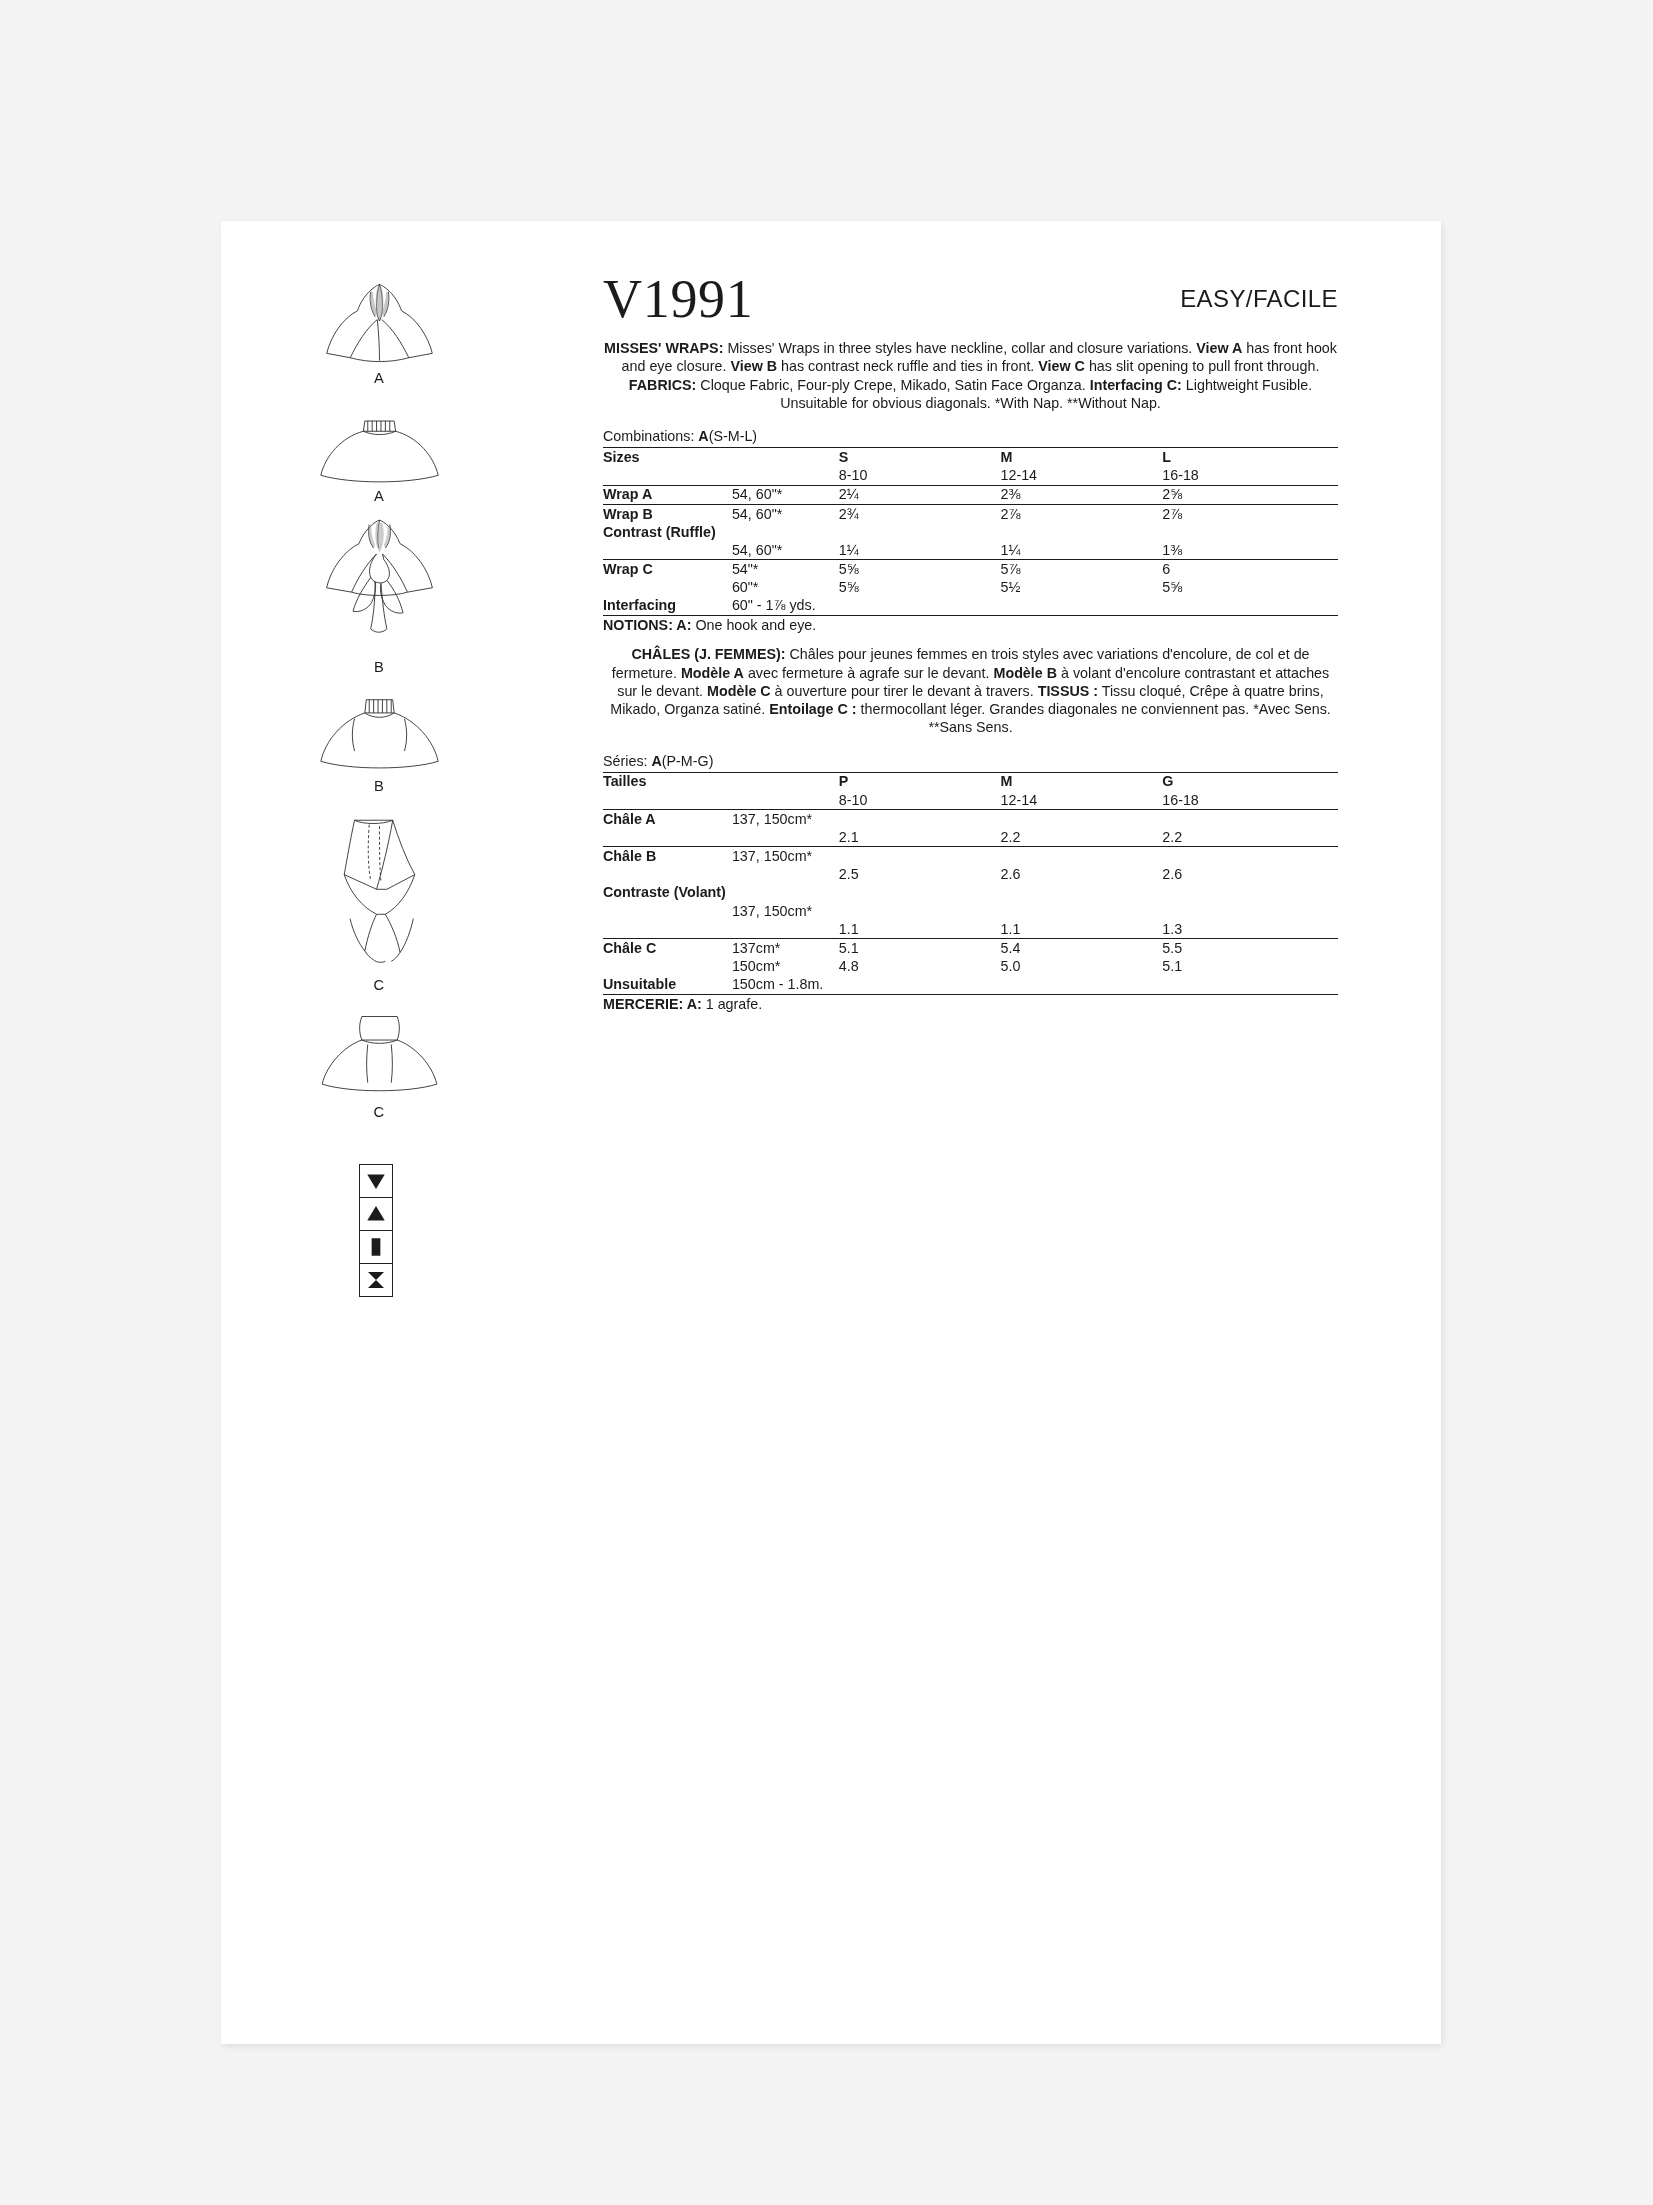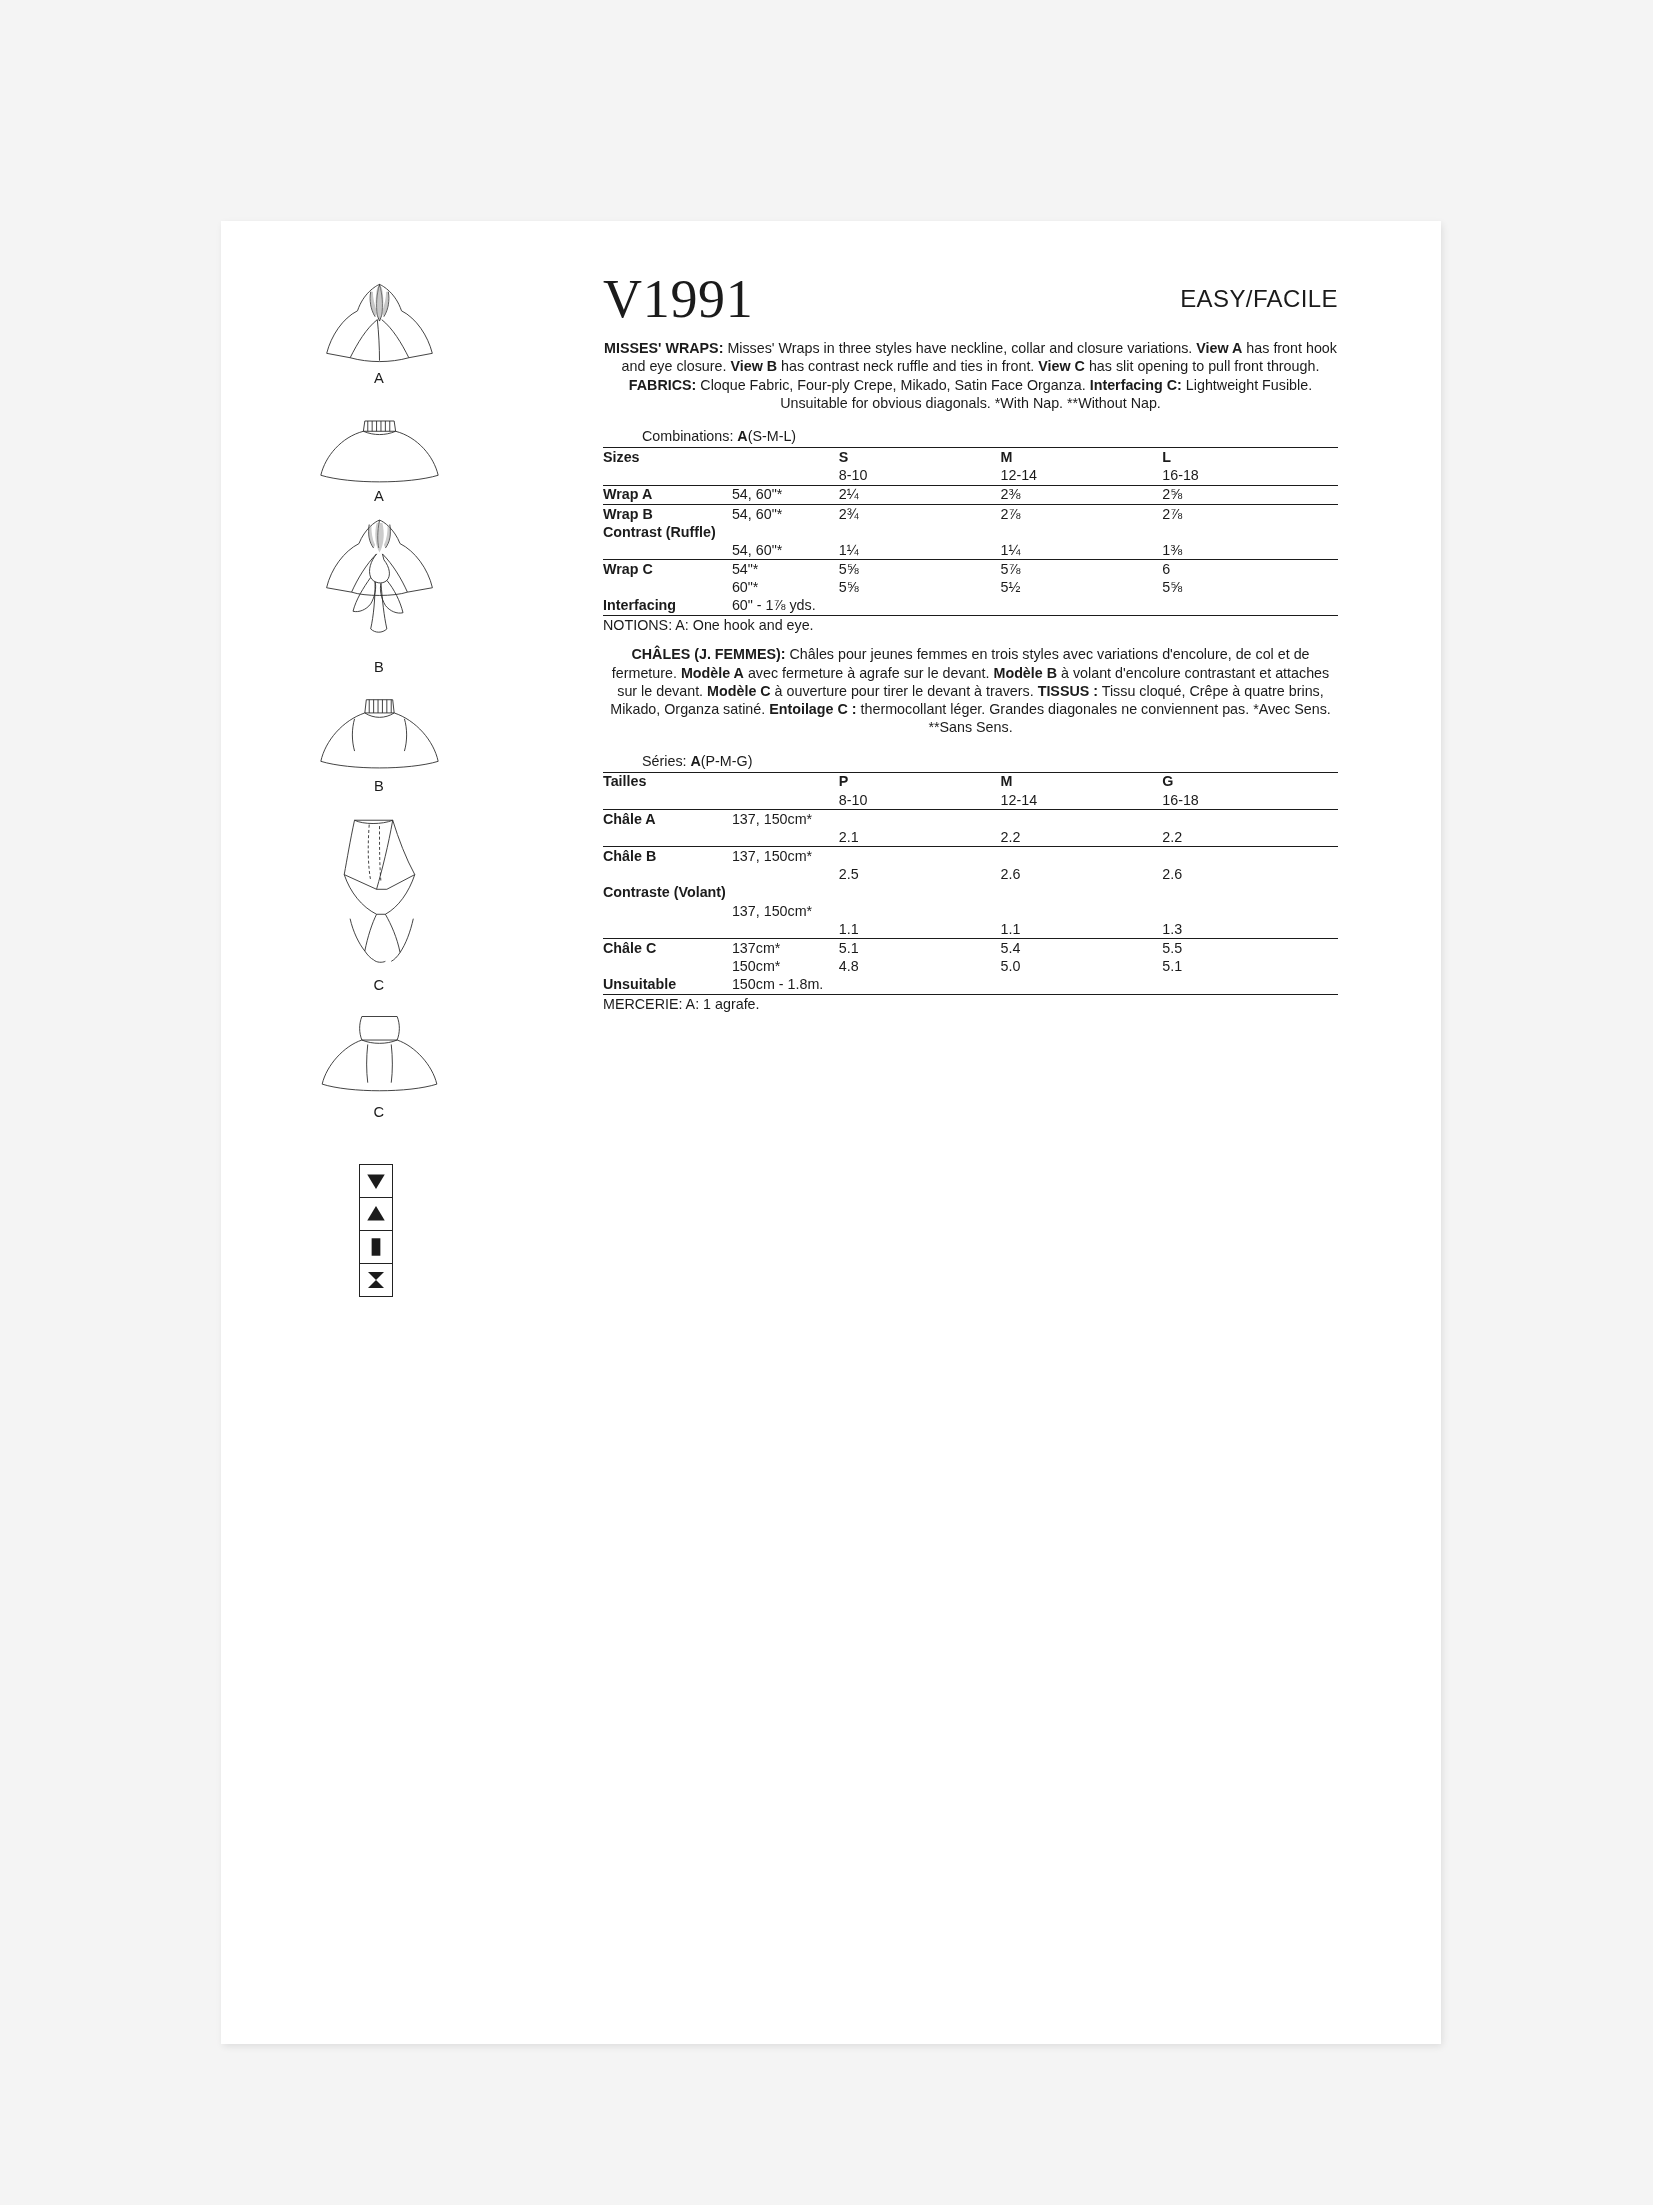--- a/index.html
+++ b/index.html
@@ -84,21 +84,20 @@
     font-size: 14.3px;
     line-height: 1.28;
     text-align: center;
     margin-bottom: 16px;
   }
   .desc b { font-weight: bold; }
 
   .combo-line {
     font-size: 14.3px;
     margin-bottom: 2.9px;
-    margin-left: 39px;
   }
   .combo-line b { font-weight: bold; }
 
   table.sizes {
     border-collapse: collapse;
     width: 735px;
     font-size: 14.3px;
   }
   table.sizes td {
     padding: 0.7px 0 1.5px 0;
@@ -112,21 +111,21 @@
   .bold { font-weight: bold; margin-top: 41px; }
   .rule-row td {
     border-top: 1.2px solid #1b1b1b;
   }
   .notions {
     font-size: 14.3px;
     border-top: 1.2px solid #1b1b1b;
     padding-top: 1.5px;
     margin-top: 0;
   }
-  .notions b { font-weight: normal; }
+  .notions b { font-weight: bold; }
   .spacer-sm { height: 11.8px; }
 </style>
 </head>
 <body>
 
 <div id="page">
 
   <div id="illus-col">
 
     <div class="illus-block">

